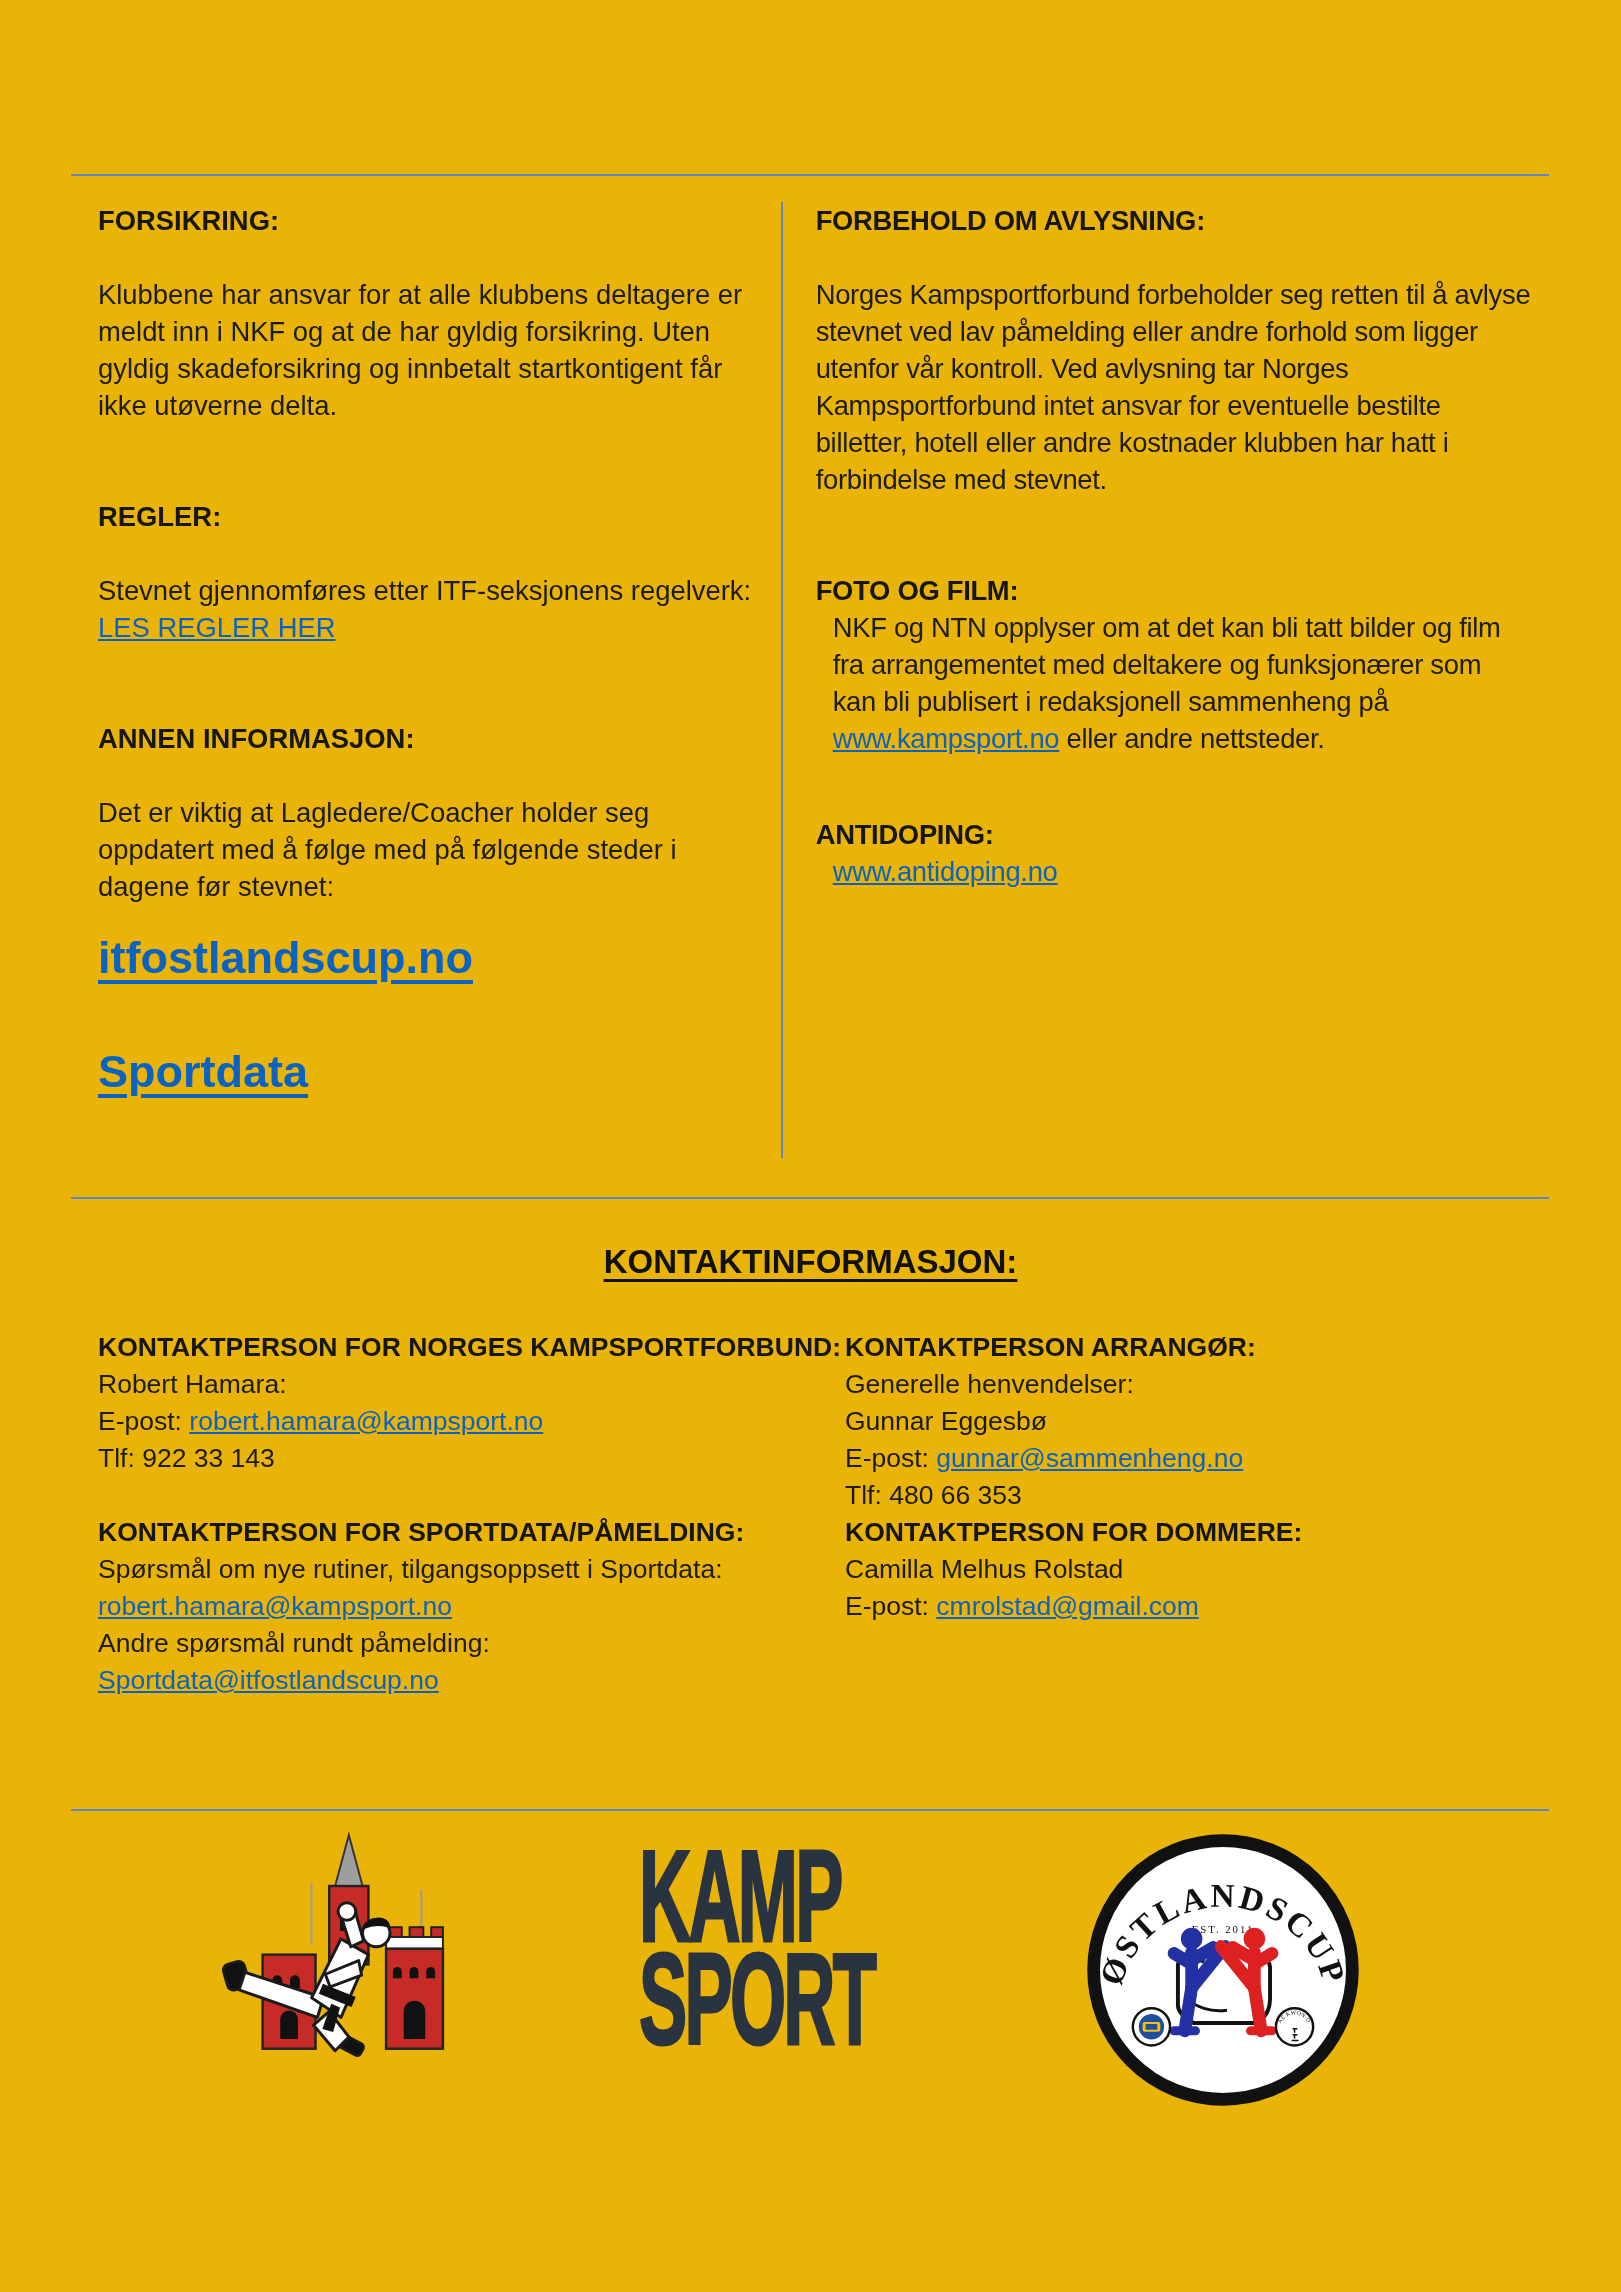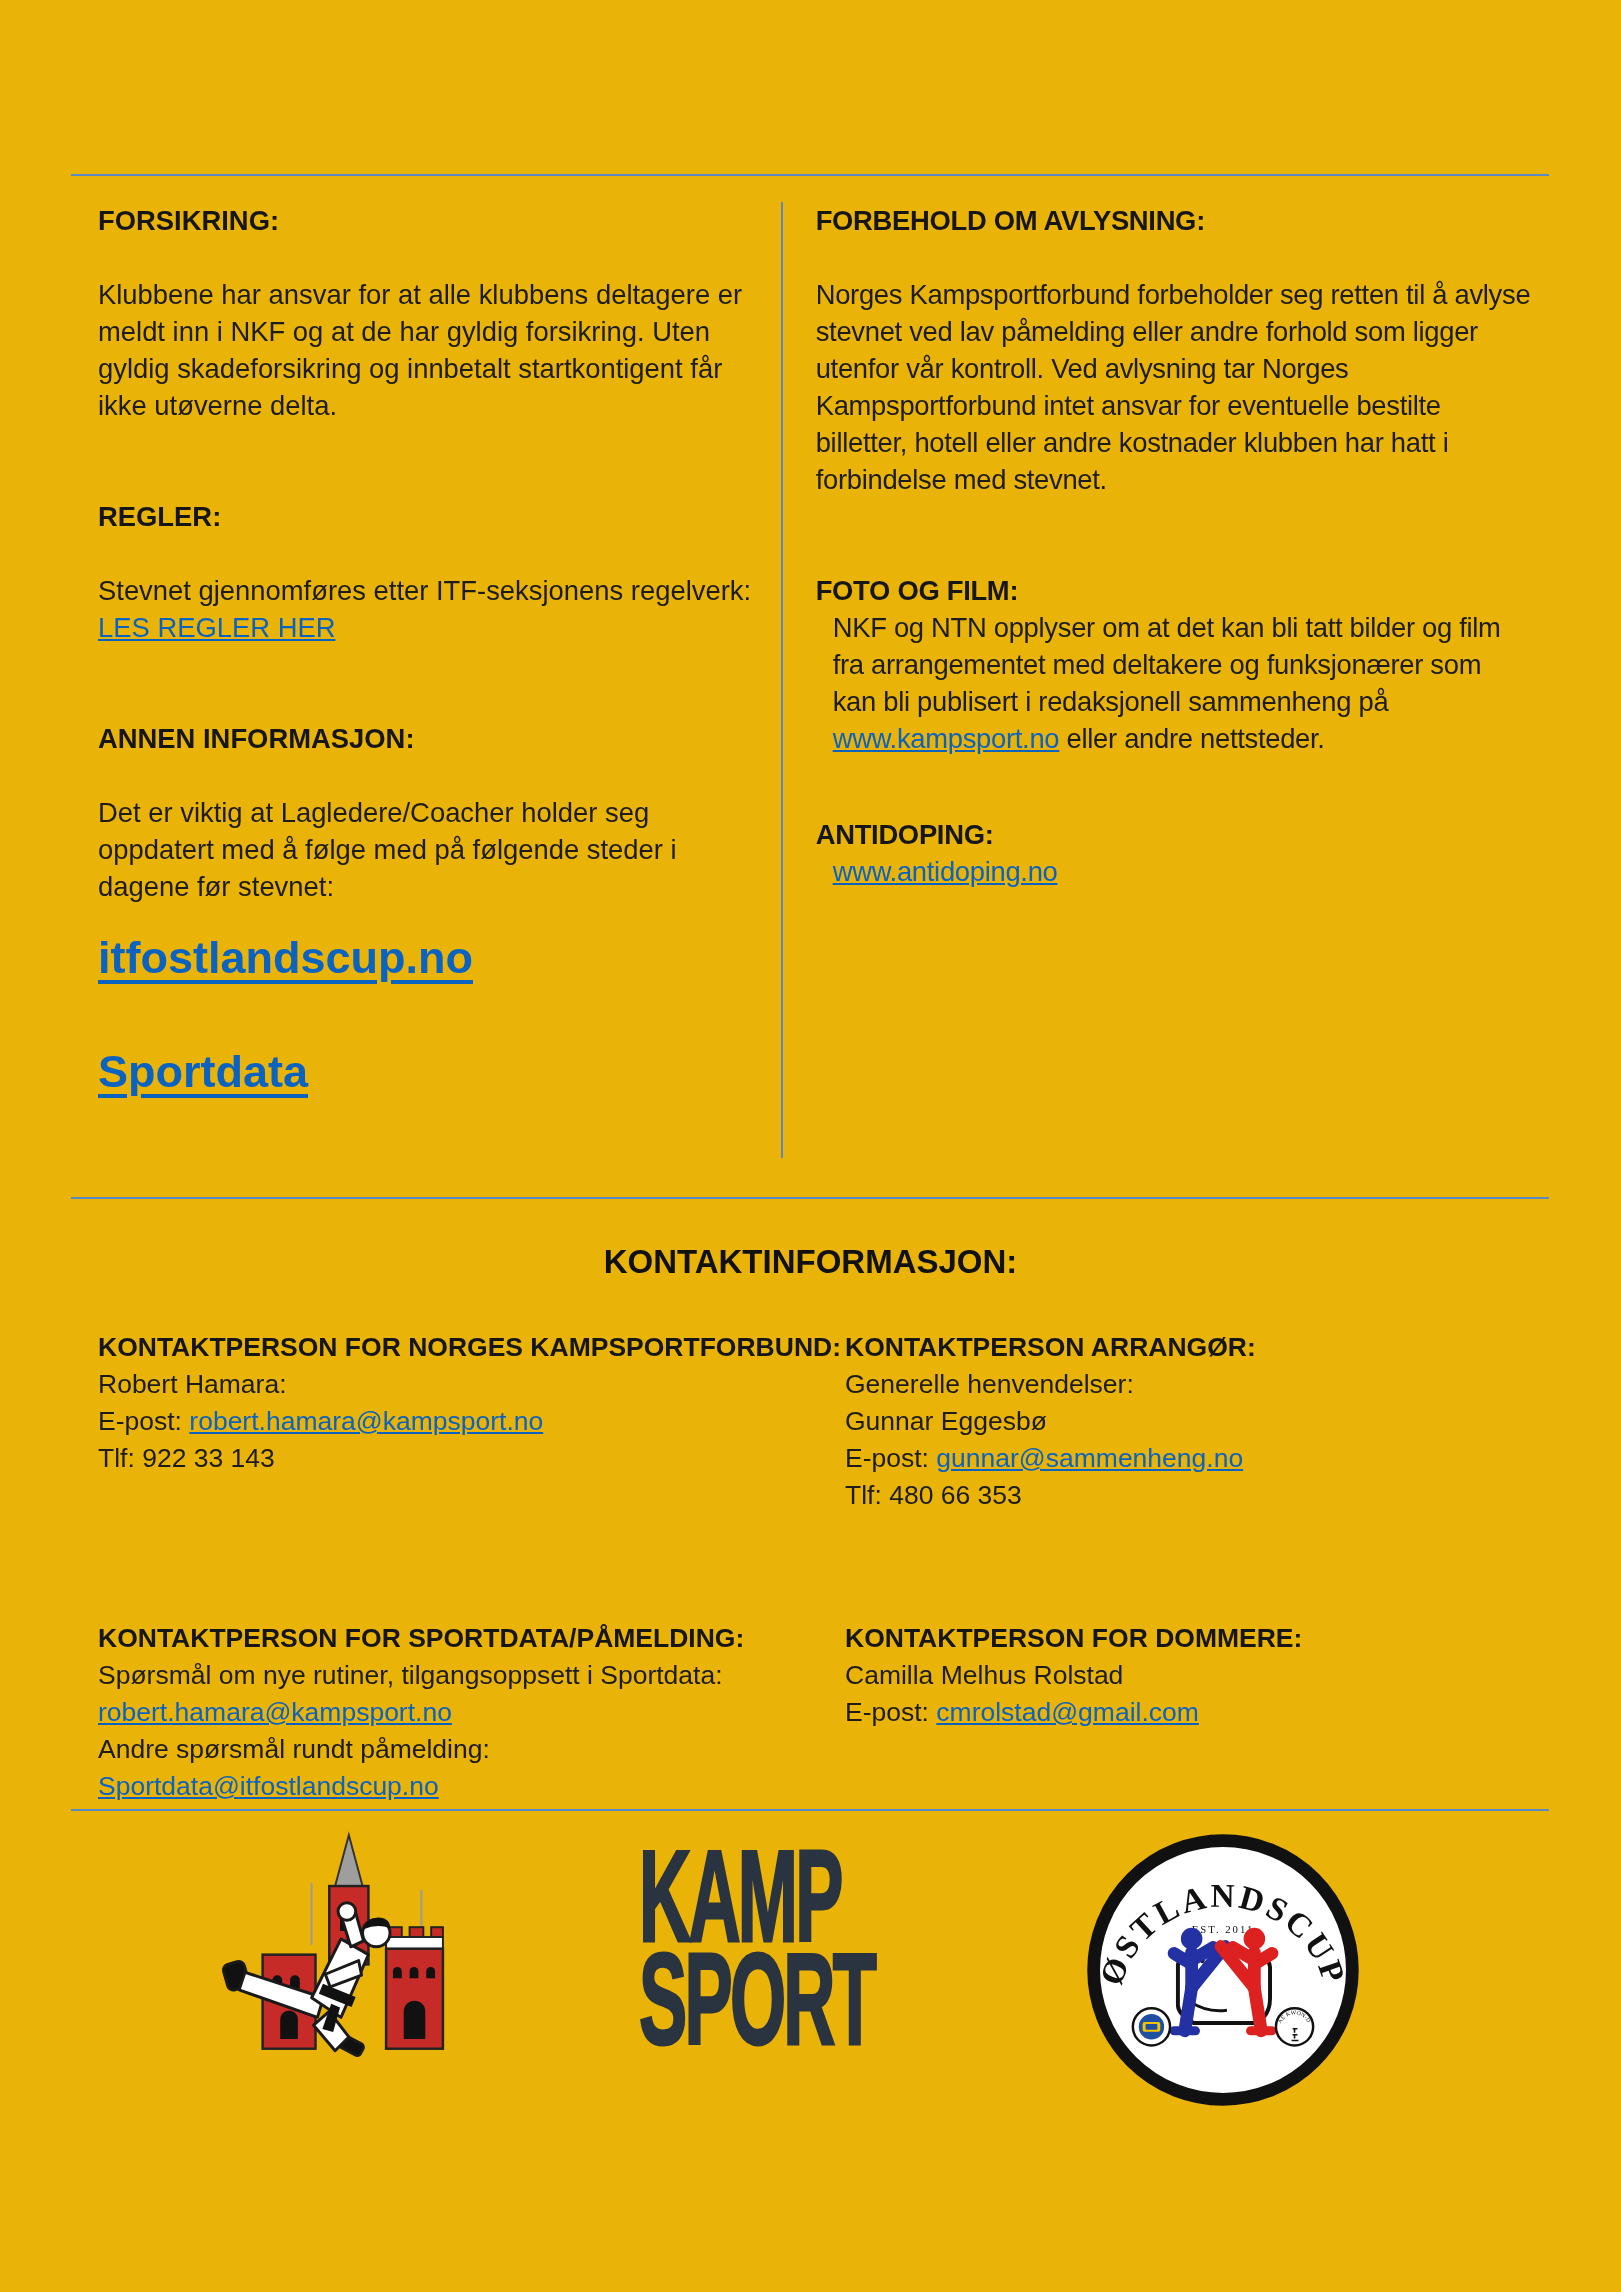--- a/index.html
+++ b/index.html
@@ -25,23 +25,23 @@
   .col-left p,.col-right p{font-size:27.4px;line-height:37px;margin:0 0 74px;}
   h3.tight{margin:0;}
   p.tight{margin:0 17px 59px;}
   a{color:#0b63c1;text-decoration:underline;cursor:pointer;}
   .link-strong{font-weight:normal;}
   .big-link-wrap{margin-top:3px;margin-bottom:67px;}
   .big-link{font-size:45px;font-weight:bold;line-height:1.05;text-underline-offset:6.9px;text-decoration-thickness:3.9px;}
   
   .contact-title{position:absolute;top:1243px;left:0;width:100%;text-align:center;margin:0;
     font-size:33px;font-weight:bold;color:#111;}
-  .contact-title span{text-decoration-thickness:2.9px;text-underline-offset:5.9px;}
+  .contact-title span{text-decoration:underline;text-decoration-thickness:2.9px;text-underline-offset:5.9px;}
   .contact-grid{position:absolute;top:1329px;left:98px;width:1441px;display:grid;
-    grid-template-columns:747px 1fr;row-gap:106px;}
+    grid-template-columns:747px 1fr;}
   .contact-block h4{font-size:26.5px;line-height:37px;font-weight:bold;margin:0;color:#161616;}
   .contact-block .cline{font-size:26.5px;line-height:37px;}
   
   .logo-club{position:absolute;left:194px;top:1829px;}
   .logo-kampsport{position:absolute;left:639px;top:1845px;color:#2a3441;font-weight:bold;
     font-size:129px;line-height:0.80;letter-spacing:-4.9px;transform:scaleX(0.56);transform-origin:left top;
     -webkit-text-stroke:2.9px #2a3441;}
   .logo-ostlandscup{position:absolute;left:1076px;top:1823px;}
 </style>
 </head>

